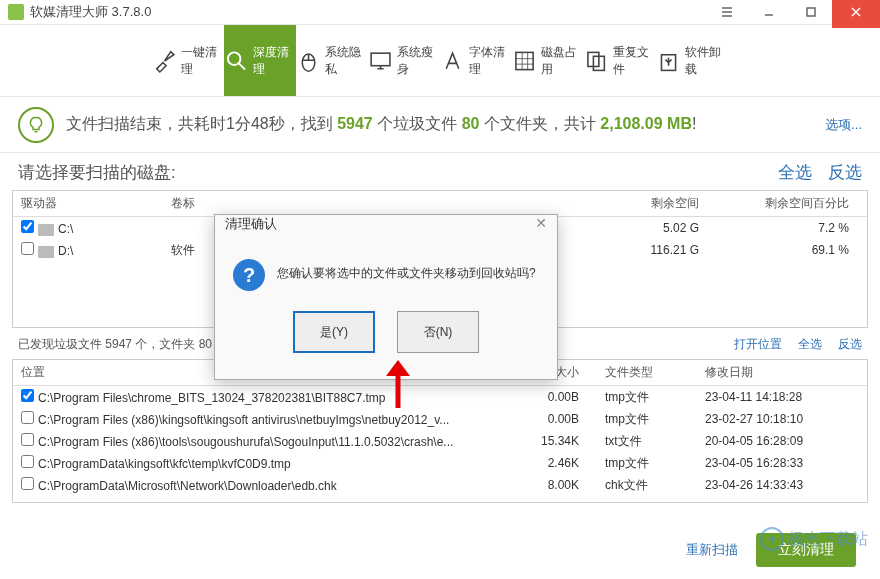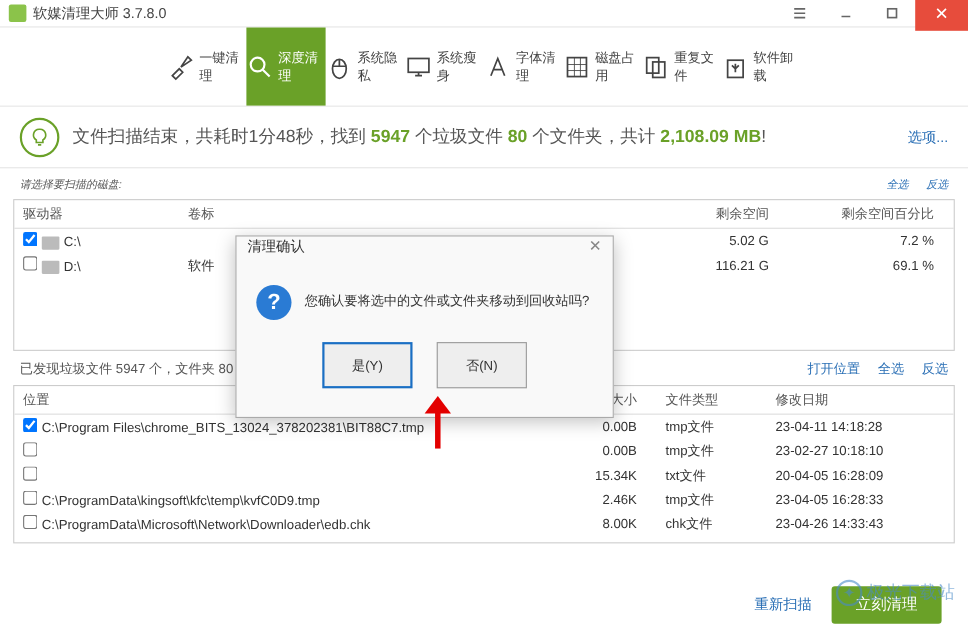--- a/index.html
+++ b/index.html
@@ -21,21 +21,21 @@
 
 
 .summary { height: 56px; display: flex; align-items: center; padding: 0 18px; border-bottom: 1px solid #e5e5e5; }
 .summary .bulb { width: 36px; height: 36px; border-radius: 50%; border: 2px solid #6aa128; display: flex; align-items: center; justify-content: center; margin-right: 12px; }
 .summary .bulb svg { width: 18px; height: 18px; fill: #6aa128; }
 .summary .msg { flex: 1; font-size: 16px; color: #555; }
 .summary .msg .hl { color: #6aa128; font-weight: bold; }
 .summary .opt { color: #2a6fb5; cursor: pointer; }
 
 
-.sectionlabel { padding: 8px 18px 6px; font-size: 10px; color: #555; display: flex; font-style: italic; }
+.sectionlabel { padding: 8px 18px 6px; font-size: 17px; color: #555; display: flex; }
 .sectionlabel .txt { flex: 1; }
 .sectionlabel .link { color: #2a6fb5; margin-left: 16px; cursor: pointer; }
 
 
 .drivebox { margin: 0 12px; border: 1px solid #ccc; height: 138px; }
 .drivebox .hdr { display: flex; height: 26px; align-items: center; font-size: 12px; color: #555; border-bottom: 1px solid #ddd; }
 .drivebox .hdr div, .drivebox .row div { padding: 0 8px; }
 .col-drv { width: 150px; }
 .col-lbl { width: 80px; }
 .col-spc { flex: 1; }
@@ -224,27 +224,27 @@
     <div class="fcol-date">修改日期</div>
   </div>
   <div id="file-rows">
       <div class="row">
         <div class="fcol-path"><input type="checkbox" checked="" style=""><span>C:\Program Files\chrome_BITS_13024_378202381\BIT88C7.tmp</span></div>
         <div class="fcol-size">0.00B</div>
         <div class="fcol-type">tmp文件</div>
         <div class="fcol-date">23-04-11   14:18:28</div>
       </div>
       <div class="row">
-        <div class="fcol-path"><input type="checkbox" style=""></div>
+        <div class="fcol-path"><input type="checkbox" style=""><span>C:\Program Files (x86)\kingsoft\kingsoft antivirus\netbuyImgs\netbuy2012_v...</span></div>
         <div class="fcol-size">0.00B</div>
         <div class="fcol-type">tmp文件</div>
         <div class="fcol-date">23-02-27   10:18:10</div>
       </div>
       <div class="row">
-        <div class="fcol-path"><input type="checkbox" style=""></div>
+        <div class="fcol-path"><input type="checkbox" style=""><span>C:\Program Files (x86)\tools\sougoushurufa\SogouInput\11.1.0.5032\crash\e...</span></div>
         <div class="fcol-size">15.34K</div>
         <div class="fcol-type">txt文件</div>
         <div class="fcol-date">20-04-05   16:28:09</div>
       </div>
       <div class="row">
         <div class="fcol-path"><input type="checkbox" style=""><span>C:\ProgramData\kingsoft\kfc\temp\kvfC0D9.tmp</span></div>
         <div class="fcol-size">2.46K</div>
         <div class="fcol-type">tmp文件</div>
         <div class="fcol-date">23-04-05   16:28:33</div>
       </div>

